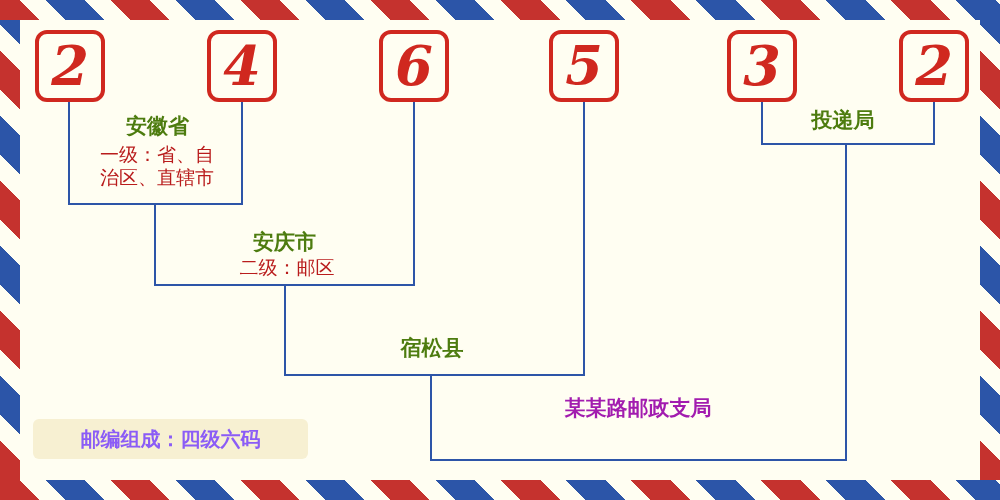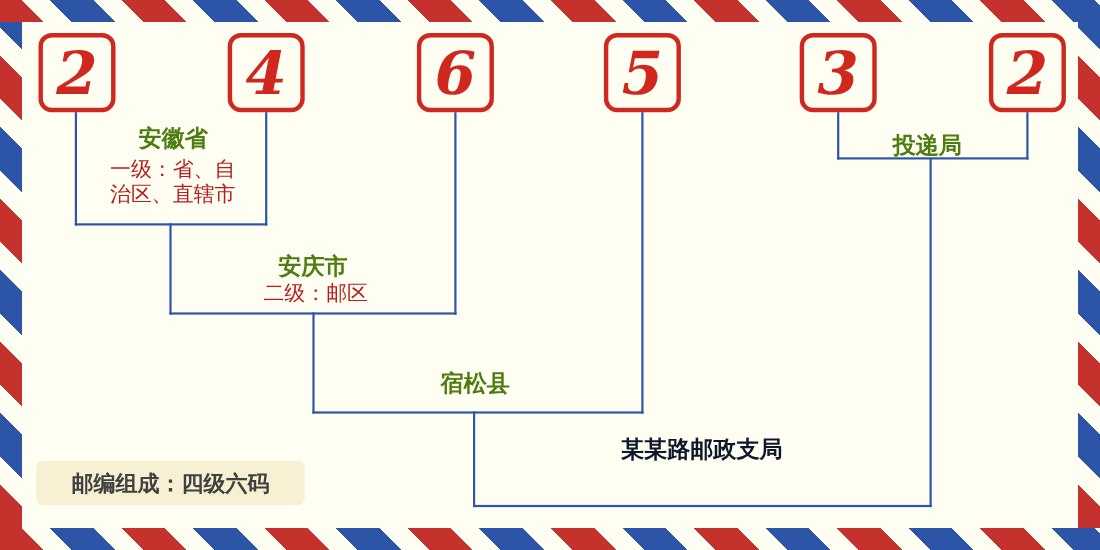--- a/index.html
+++ b/index.html
@@ -51,42 +51,42 @@
   .ln-v { width: 2px; }
 
   .title {
     position: absolute;
     color: #4d7c0f;
     font-weight: bold;
     font-size: 21px;
     text-align: center;
     white-space: nowrap;
   }
-  .title.gray { color: #0f172a; }
+  .title.gray { color: #a21caf; }
   .desc {
     position: absolute;
     color: #b91c1c;
     font-size: 19px;
     text-align: center;
     line-height: 23px;
     white-space: nowrap;
   }
 
   .badge {
     position: absolute;
     left: 33px;
     top: 419px;
-    width: 244px;
+    width: 275px;
     height: 40px;
     background: #f7f0d2;
     border-radius: 6px;
     display: flex;
     align-items: center;
     justify-content: center;
-    color: #404040;
+    color: #8b5cf6;
     font-weight: bold;
     font-size: 20px;
     white-space: nowrap;
   }
 </style>
 </head>
 <body>
 
 <div id="canvas">
 
@@ -143,19 +143,19 @@
     <div>治区、直辖市</div>
   </div>
 
   <div class="title" style="left:212px; top:228px; width:145px;">安庆市</div>
   <div class="desc" style="left:212px; top:256px; width:150px;text-align:center;">二级：邮区</div>
 
   <div class="title" style="left:362px; top:310px; width:140px;margin-top:24px;">宿松县</div>
 
   <div class="title gray" style="left:533px; top:394px; width:210px;">某某路邮政支局</div>
 
-  <div class="title" style="left:782px; top:118px; width:122px;">投递局</div>
+  <div class="title" style="left:782px; top:106px; width:122px;">投递局</div>
 
   <div class="badge">
     <span>邮编组成：四级六码</span>
   </div>
 
 </div>
 
 </body></html>

